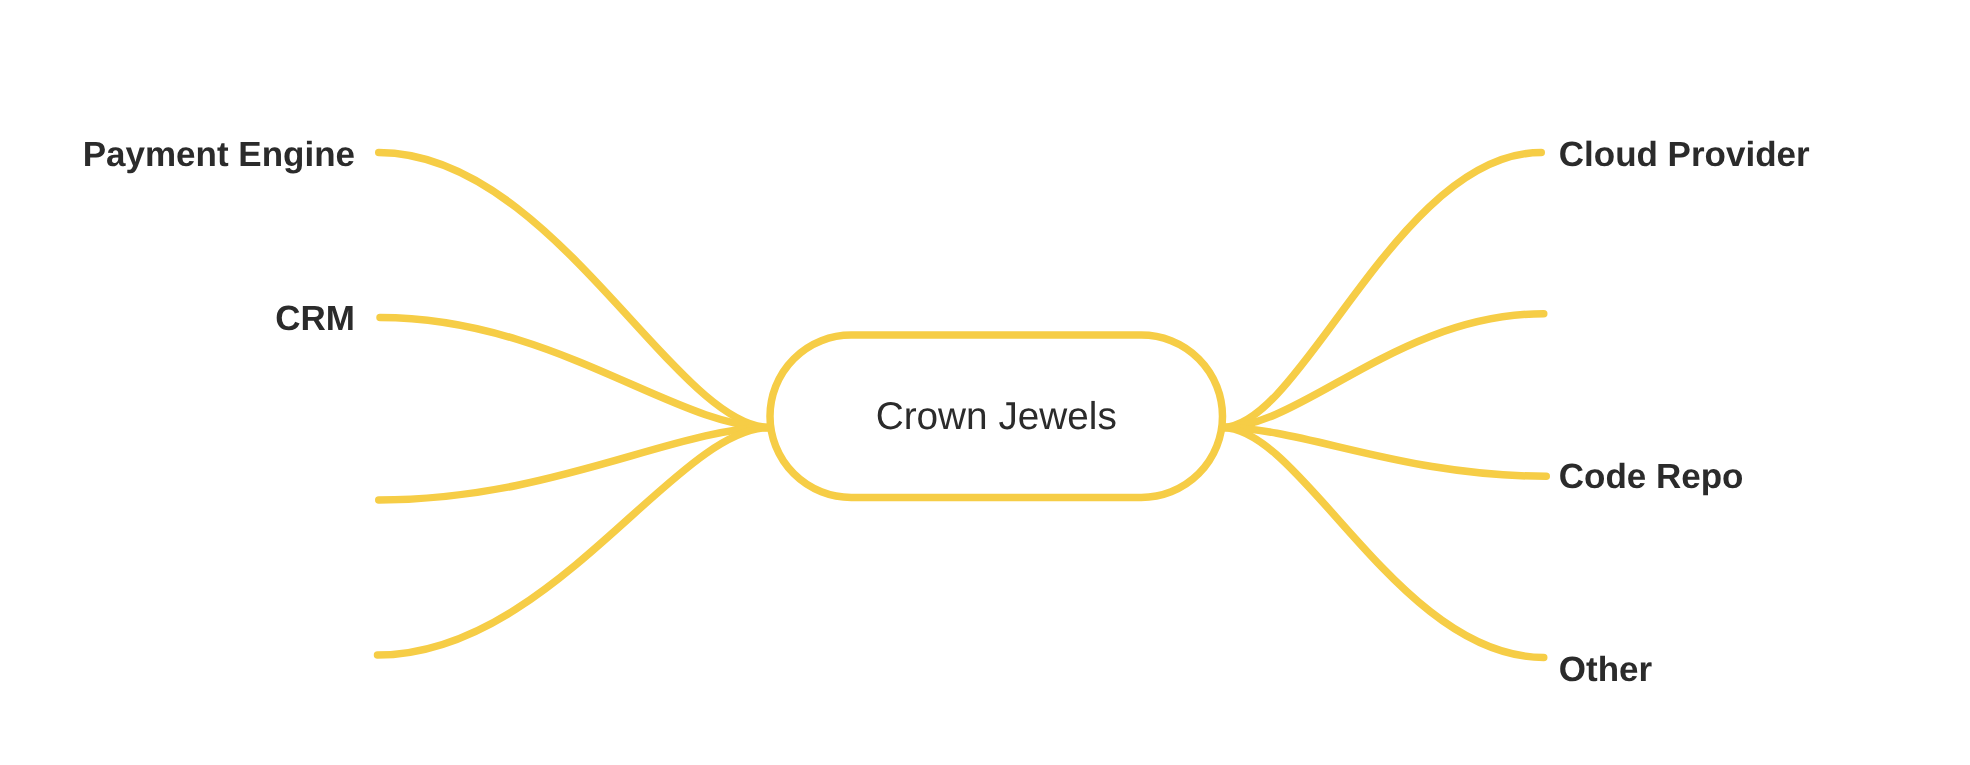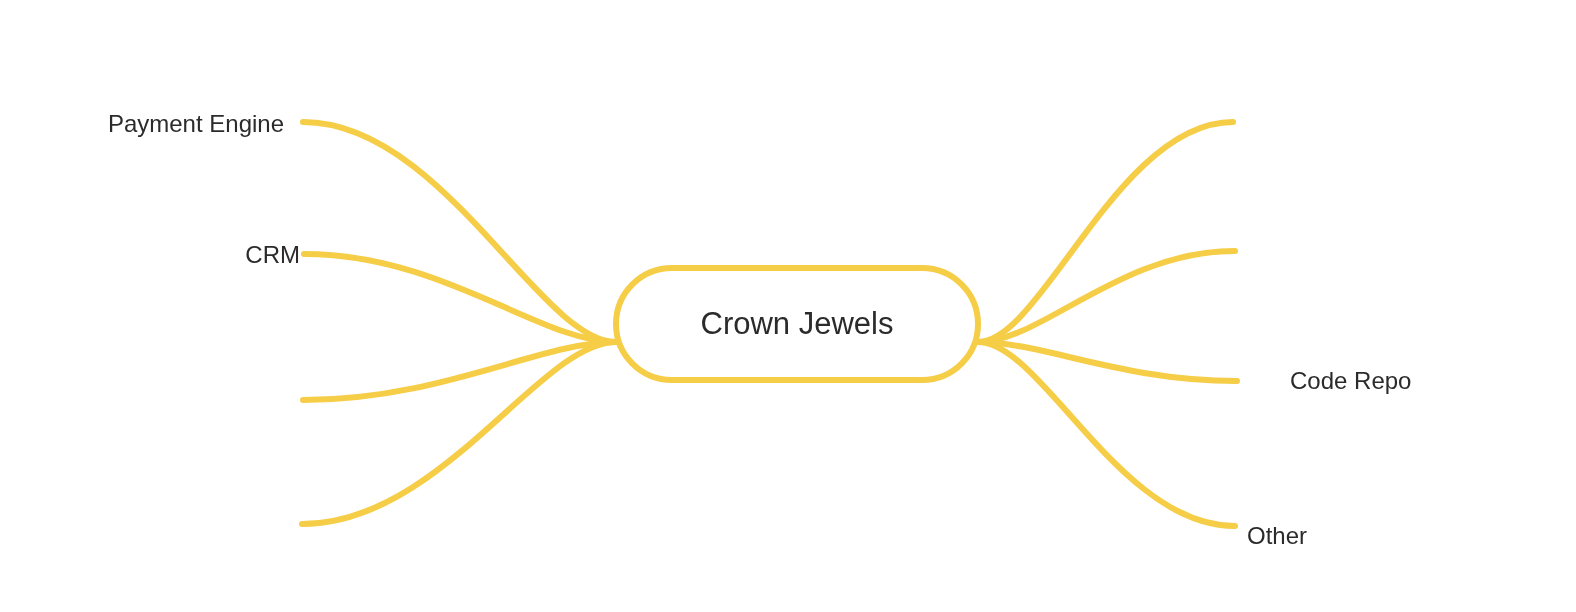--- a/index.html
+++ b/index.html
@@ -24,50 +24,51 @@
     z-index: 1;
   }
   .branch {
     fill: none;
     stroke: var(--branch, #f6cd46);
     stroke-width: 6;
     stroke-linecap: round;
   }
   .node-label {
     position: absolute;
-    font-size: 24px;
+    font-size: 28px;
     line-height: 40px;
     color: var(--text, #2b2b2b);
     white-space: nowrap;
     z-index: 3;
     cursor: pointer;
+    font-weight: bold;
   }
   .col-left {
     left: 0;
     width: 284px;
     text-align: right;
   }
   .col-right {
     left: 1247px;
     text-align: left;
   }
   .l1 { top: 104px; }
-  .l2 { top: 235px; padding-left: 16px; }
+  .l2 { top: 235px; }
   .l3 { top: 378px; }
   .l4 { top: 503px; }
   .r1 { top: 104px; }
   .r2 { top: 233px; }
-  .r3 { top: 361px; margin-left: 43px; }
+  .r3 { top: 361px; }
   .r4 { top: 516px; }
   .center-node {
     position: absolute;
     left: 613px;
     top: 265px;
     width: 368px;
-    height: 118px;
+    height: 136px;
     box-sizing: border-box;
     background: var(--node-fill, #ffffff);
     border: 6px solid var(--branch, #f6cd46);
     border-radius: 84px;
     display: flex;
     align-items: center;
     justify-content: center;
     z-index: 2;
     cursor: pointer;
   }
@@ -93,16 +94,17 @@
     <path class="branch" d="M 978 342 C 1042 342 1119 526 1235 526"></path>
   </svg>
 
   <div class="node-label col-left l1">Payment Engine</div>
   <div class="node-label col-left l2">CRM</div>
 
   <div class="center-node">
     <span class="center-node-label">Crown Jewels</span>
   </div>
 
+  <div class="node-label col-right r1">Cloud Provider</div>
   <div class="node-label col-right r3">Code Repo</div>
   <div class="node-label col-right r4">Other</div>
 
 </div>
 
 </body></html>

